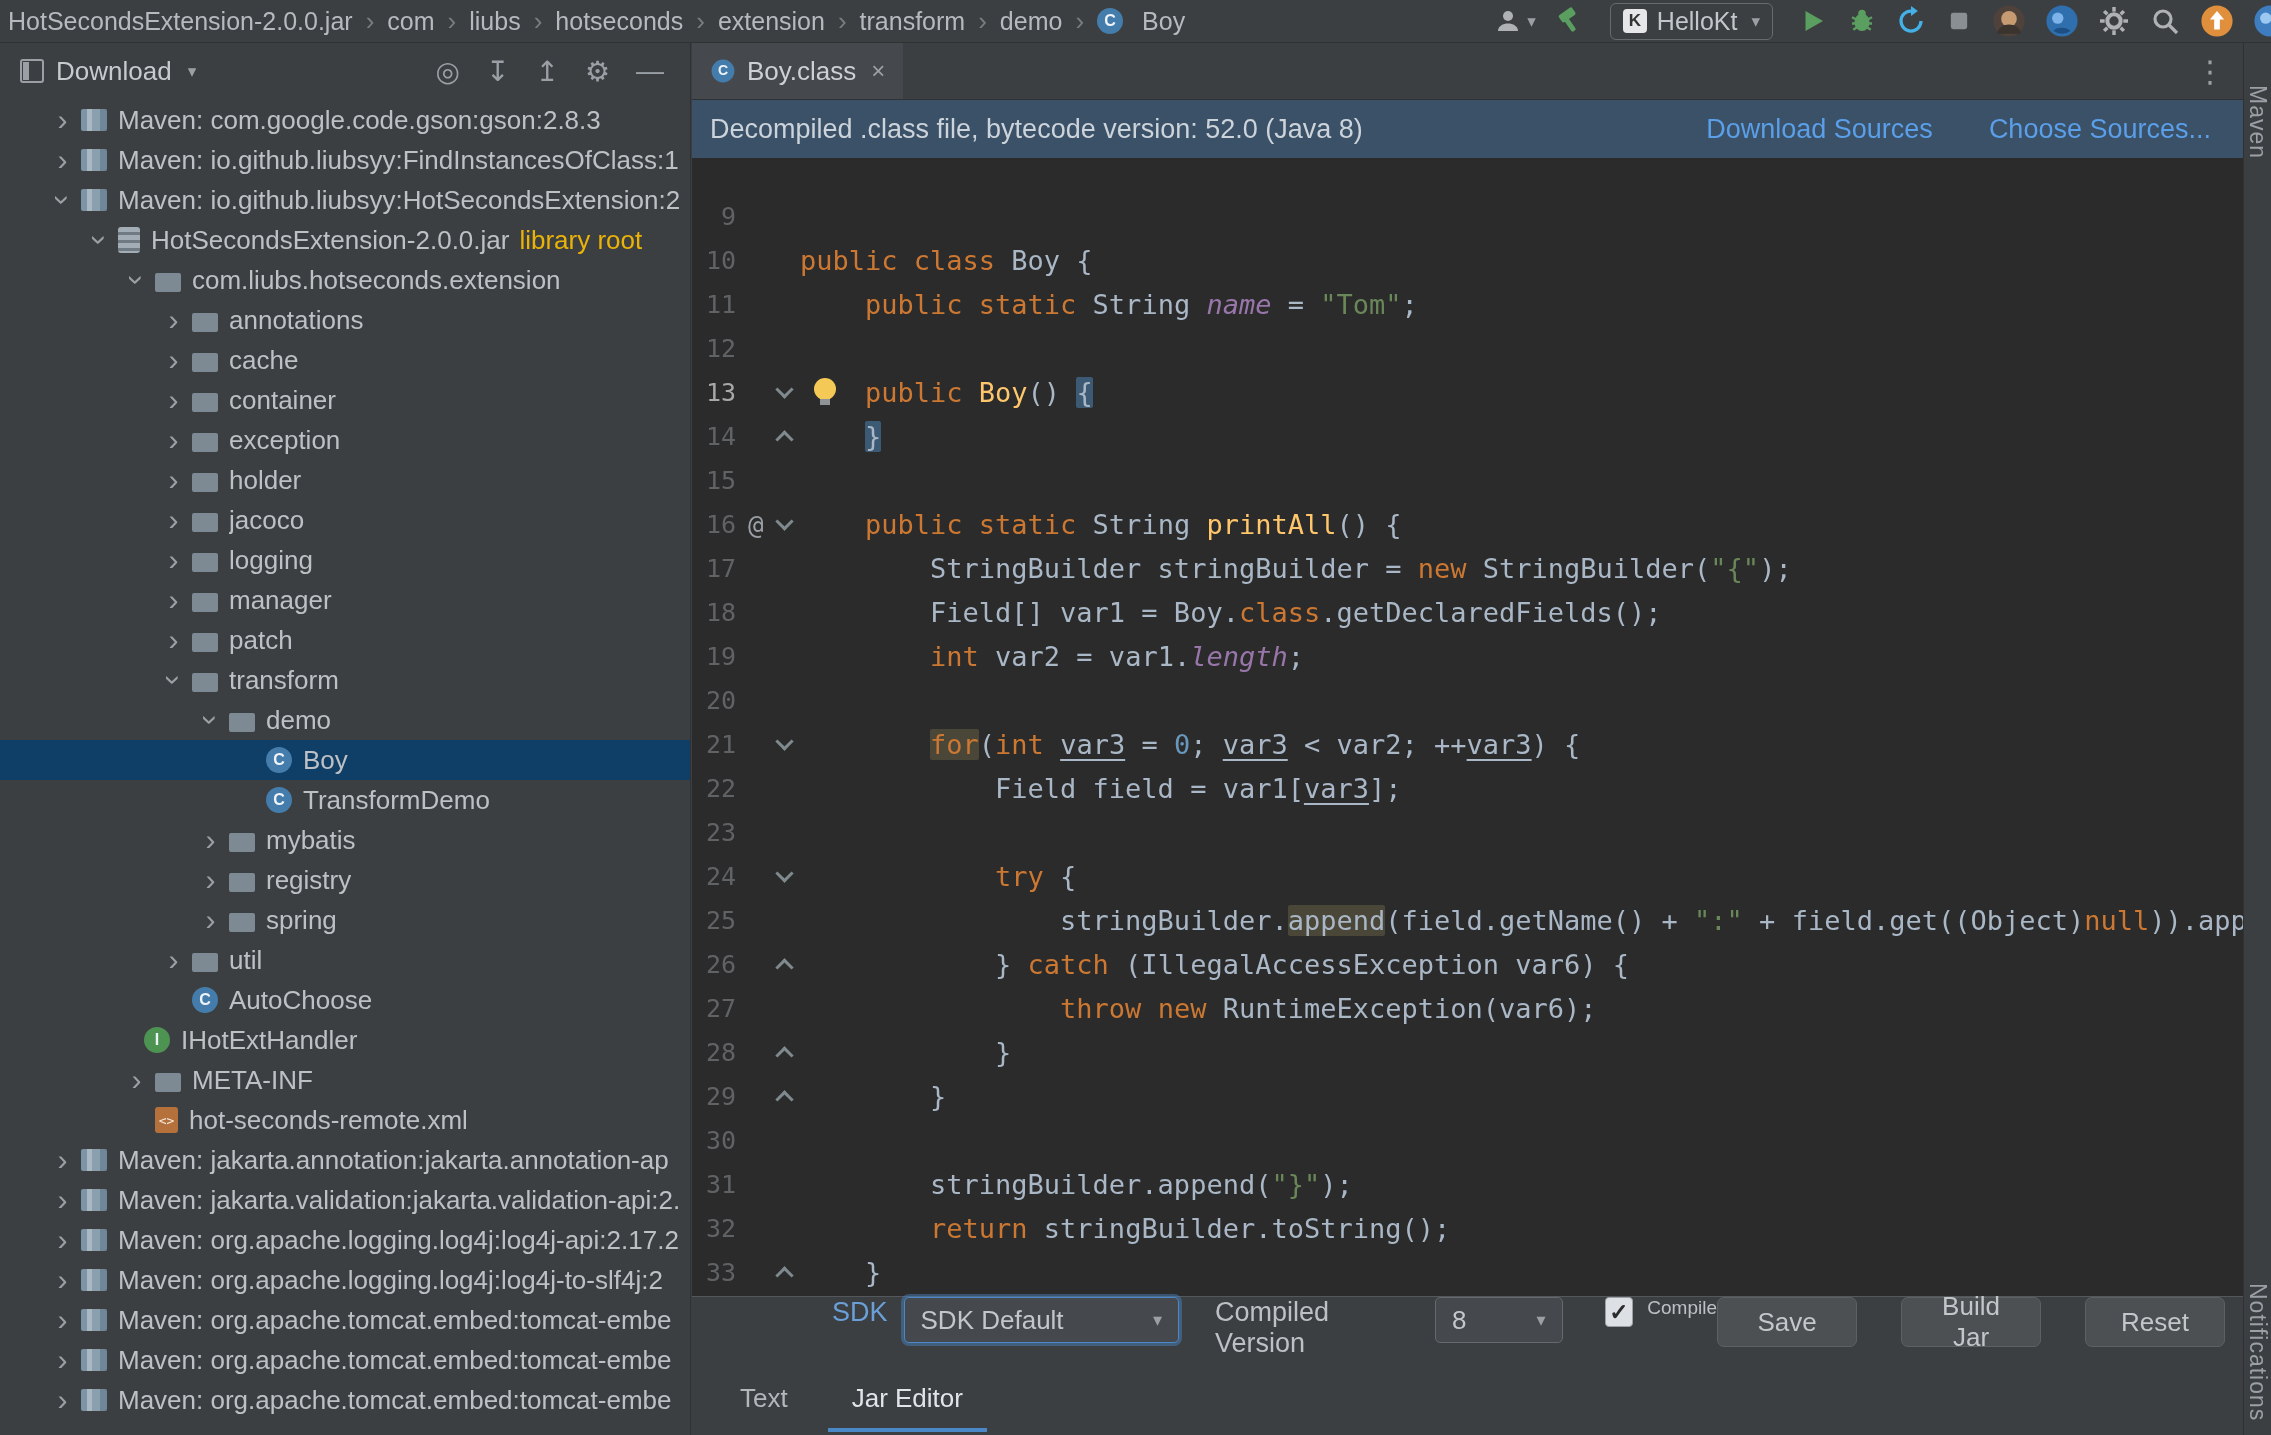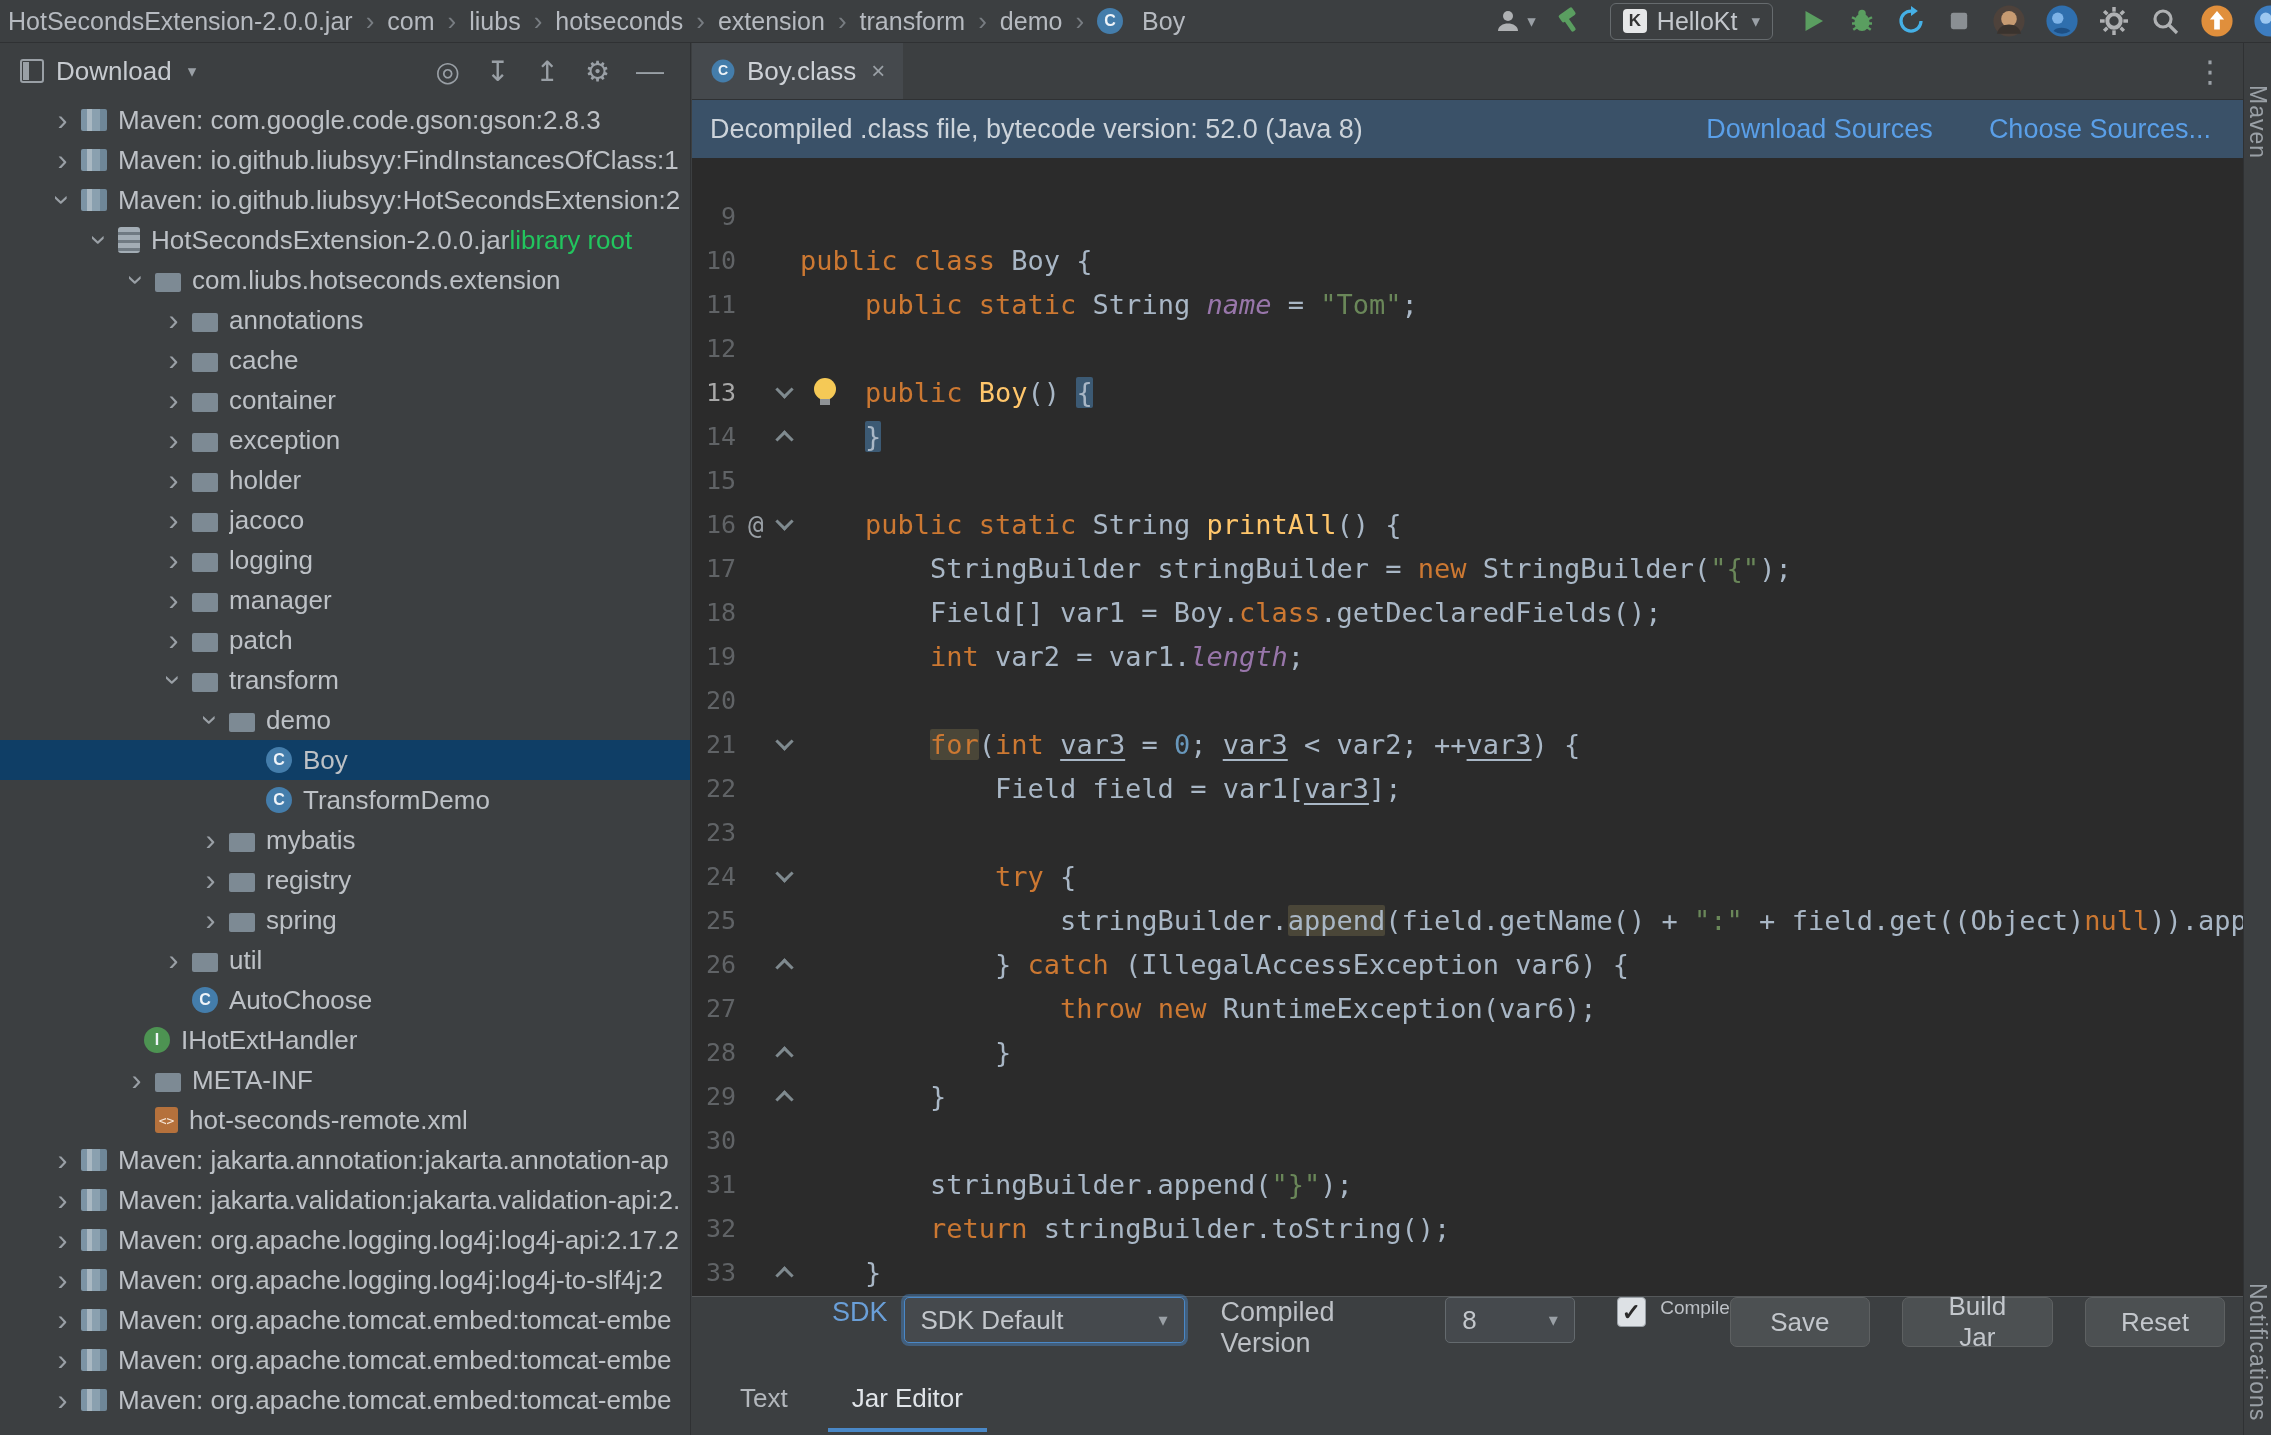--- a/index.html
+++ b/index.html
@@ -40,21 +40,21 @@
   .t-folder{width:26px;height:19px;background:#7d8a94;border-radius:2px;margin-top:5px}
   .t-folder::before{content:"";position:absolute;top:1px;left:1px;width:11px;height:5px;background:#7d8a94;border-radius:2px 2px 0 0}
   .t-class,.t-iface{width:26px;height:26px;border-radius:50%;color:#eef3f8;font-size:16px;font-weight:bold}
   .t-class{background:#447dab}
   .t-class::after{content:"C"}
   .t-iface{background:#4d9352}
   .t-iface::after{content:"I"}
   .t-xml{width:23px;height:26px;border-radius:3px;background:#b5713c;color:#f7e8da;font-size:13px;font-family:"DejaVu Sans Mono",monospace}
   .t-xml::after{content:"<>"}
   .tlabel{overflow:hidden}
-  .extra{color:#22c55e;}
+  .extra{color:#eab308;margin-left:10px}
 
   
   .editor{position:absolute;top:43px;left:692px;right:28px;bottom:0;background:#000000;overflow:hidden}
   .tabbar{height:57px;background:#3c3f41;border-bottom:1px solid #2f3133;display:flex;align-items:stretch}
   .tab{display:flex;align-items:center;gap:11px;padding:0 18px;background:#45494d;font-size:26px;color:#cdd1d6}
   .tab .ti{transform:scale(.88);margin-right:0}
   .tab-close{color:#9aa0a6;font-size:24px;margin-left:4px}
   .kebab{margin-left:auto;align-self:center;padding-right:18px;font-size:30px;color:#9aa0a6}
 
   .banner{height:58px;background:#3a5168;display:flex;align-items:center;padding:0 32px 0 18px;font-size:27px;color:#ccd3da}
@@ -88,21 +88,21 @@
   .sdk-label{color:#6a9fd8;font-size:27px;margin-right:16px}
   .combo{height:46px;background:#45494d;border:1px solid #646a6e;border-radius:5px;display:flex;align-items:center;font-size:26px;color:#c3c7cc;padding:0 16px}
   .combo.focus{border-color:#4a88c7;box-shadow:0 0 0 3px rgba(74,136,199,.45)}
   .combo .cv{flex:1;overflow:hidden;white-space:nowrap}
   .combo .carr{color:#9aa0a6;font-size:18px;margin-left:14px}
   .sdk-combo{width:287px}
   .cv-label{color:#bdc1c6;font-size:27px;margin:0 18px 0 36px}
   .ver-combo{width:132px}
   .chk{width:30px;height:30px;border-radius:4px;background:#dde1e5;margin:0 14px 0 42px;display:flex;align-items:center;justify-content:center;color:#2b2b2b;font-size:23px;font-weight:bold;border:1px solid #9aa0a6}
   .chk-label{font-size:19px;color:#bdc1c6}
-  .jp-buttons{margin-left:auto;display:flex;gap:32px;padding-right:18px}
+  .jp-buttons{margin-left:auto;display:flex;gap:44px;padding-right:18px}
   .jbtn{min-width:140px;height:50px;background:#4c5052;border:1px solid #5e6162;border-radius:7px;color:#c3c7cc;font-size:26px;display:flex;align-items:center;justify-content:center;padding:0 30px;font-family:"Liberation Sans",sans-serif}
   .jp-row2{height:72px;display:flex;align-items:center;padding-left:24px}
   .jtab{font-size:26px;color:#b3b7bc;padding:14px 24px 14px;border-bottom:4px solid transparent;margin-right:16px}
   .jtab.active{color:#e1e5e9;border-bottom-color:#4a88c7}
 
   
   .rstripe{position:absolute;top:43px;right:0;width:28px;bottom:0;background:#3c3f41;border-left:1px solid #2f3133}
   .vtext{position:absolute;left:50%;transform:translateX(-50%);writing-mode:vertical-rl;font-size:23px;color:#9aa0a6;letter-spacing:1px;white-space:nowrap}
   .vtext.top{top:42px}
   .vtext.bottom{bottom:14px}

